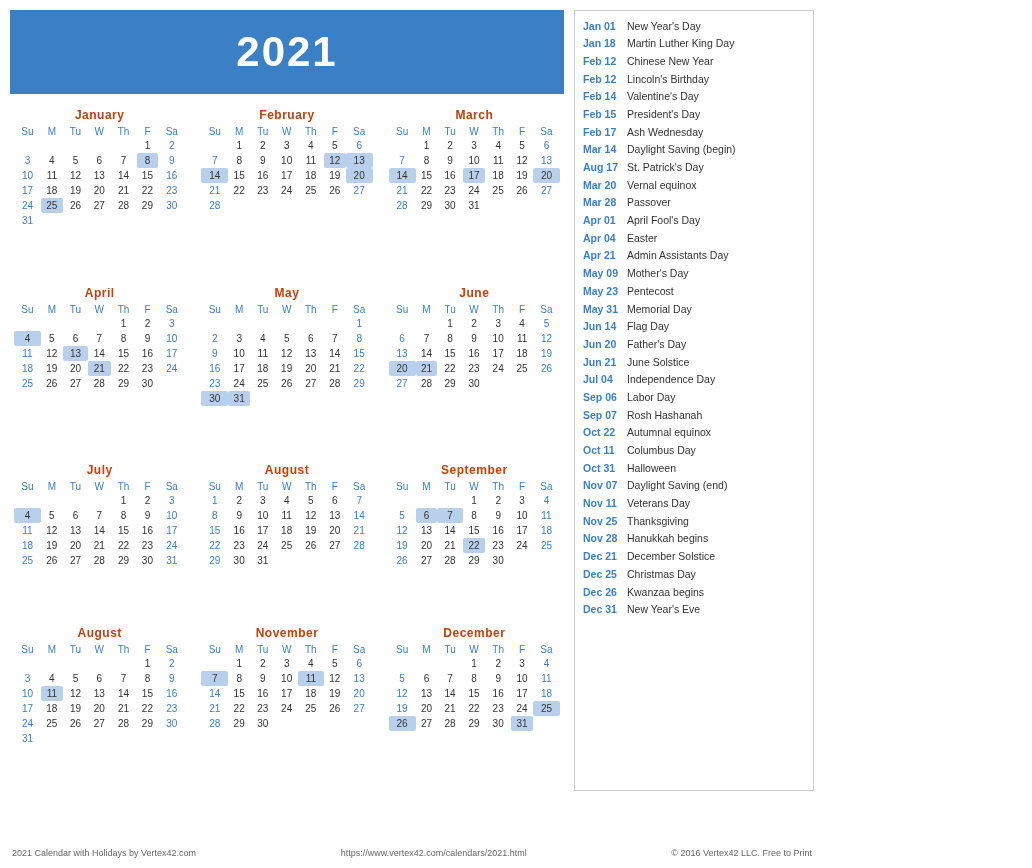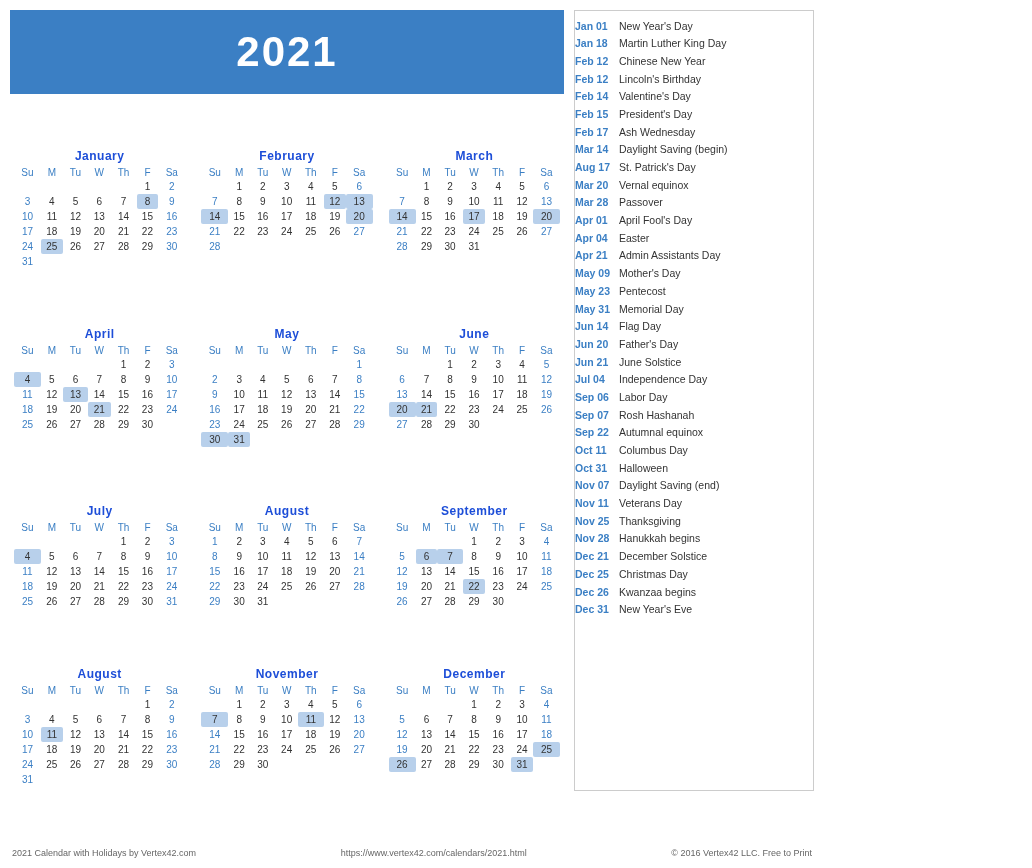--- a/index.html
+++ b/index.html
@@ -54,24 +54,23 @@
 
     .month-block {
       border: none;
       padding: 4px;
     }
 
     .month-title {
       text-align: center;
       font-size: 12px;
       font-weight: bold;
-      color: #1d4ed8;
+      color: #c2410c;
       margin-bottom: 3px;
       letter-spacing: 0.5px;
-      margin-top: 41px;
     }
 
     .cal-table {
       width: 100%;
       border-collapse: collapse;
       font-size: 10px;
     }
 
     .cal-table th {
       text-align: center;
@@ -111,21 +110,21 @@
       text-align: center;
       font-size: 14px;
       font-weight: bold;
       padding: 12px 8px;
       line-height: 1.4;
     }
 
     .holidays-list {
       border: 1px solid #ccc;
       flex: 1;
-      padding: 6px 0;
+      padding: 6px 8px;
       font-size: 10.5px;
     }
 
     .holiday-item {
       display: flex;
       gap: 6px;
       padding: 1.5px 0;
       line-height: 1.4;
     }
 
@@ -1038,21 +1037,21 @@
           </div>
           <div class="holiday-item">
             <span class="holiday-date">Sep 06</span>
             <span class="holiday-name">Labor Day</span>
           </div>
           <div class="holiday-item">
             <span class="holiday-date">Sep 07</span>
             <span class="holiday-name">Rosh Hashanah</span>
           </div>
           <div class="holiday-item">
-            <span class="holiday-date">Sep 22</span>
+            <span class="holiday-date">Oct 22</span>
             <span class="holiday-name">Autumnal equinox</span>
           </div>
           <div class="holiday-item">
             <span class="holiday-date">Oct 11</span>
             <span class="holiday-name">Columbus Day</span>
           </div>
           <div class="holiday-item">
             <span class="holiday-date">Oct 31</span>
             <span class="holiday-name">Halloween</span>
           </div>

